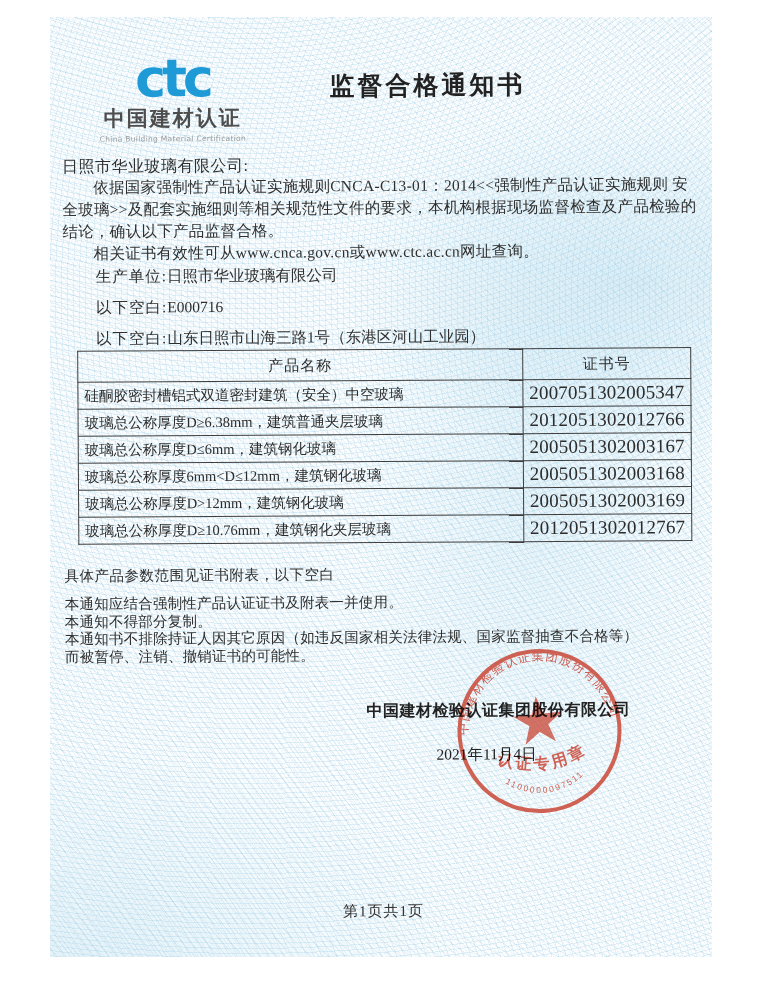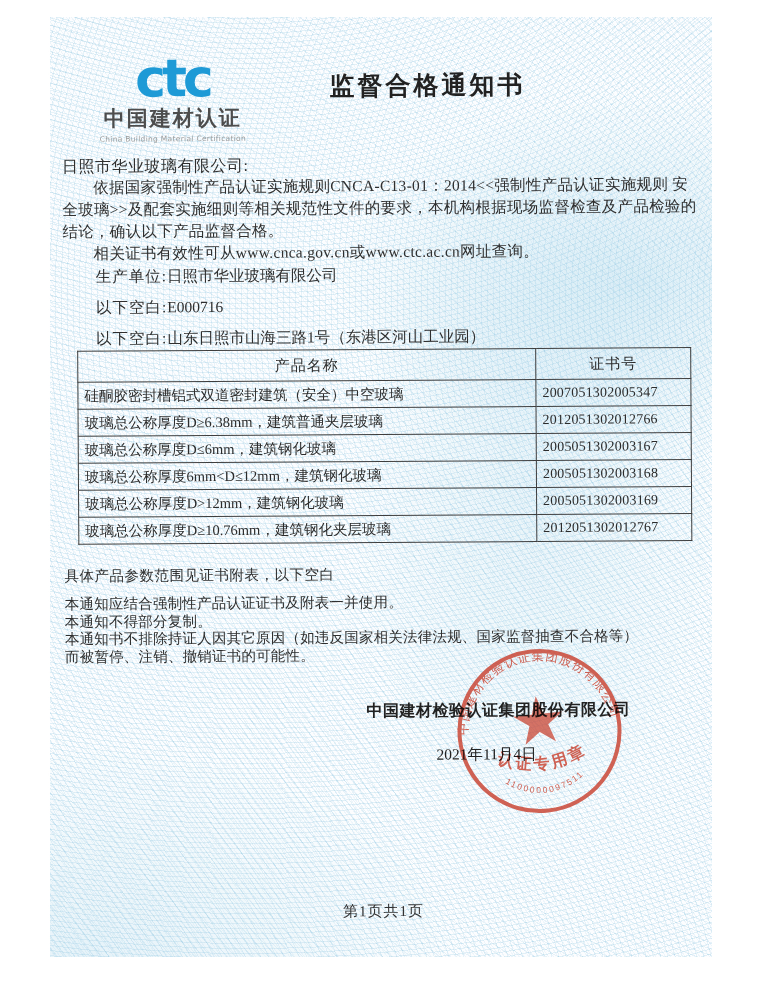--- a/index.html
+++ b/index.html
@@ -46,21 +46,21 @@
   
   table.products{
     position:absolute;left:28px;top:332px;width:614px;border-collapse:collapse;
     font-size:14.5px;color:#2c2c2c;
   }
   table.products th, table.products td{
     border:1px solid #3e3e3e;padding:0 6px;
   }
   table.products th{height:30px;font-weight:normal;font-size:15px;text-align:center;letter-spacing:1px;}
   table.products td{height:26px;}
-  td.cert{width:142px;font-size:14px;letter-spacing:.2px;margin-left:36px;}
+  td.cert{width:142px;font-size:19px;letter-spacing:.2px;margin-left:36px;}
 
   
   .note-blank{position:absolute;left:14px;top:548px;font-size:14.5px;letter-spacing:.5px;}
   .notes{position:absolute;left:14px;top:577px;font-size:14.5px;line-height:17.5px;letter-spacing:.2px;}
   .notes div{margin:0;}
 
   
   .sig-company{position:absolute;left:315px;top:684px;font-size:16px;font-weight:bold;letter-spacing:.5px;color:#222;}
   .sig-date{position:absolute;left:315px;top:728px;width:240px;text-align:center;font-size:15.5px;color:#222;}
   .stamp{

